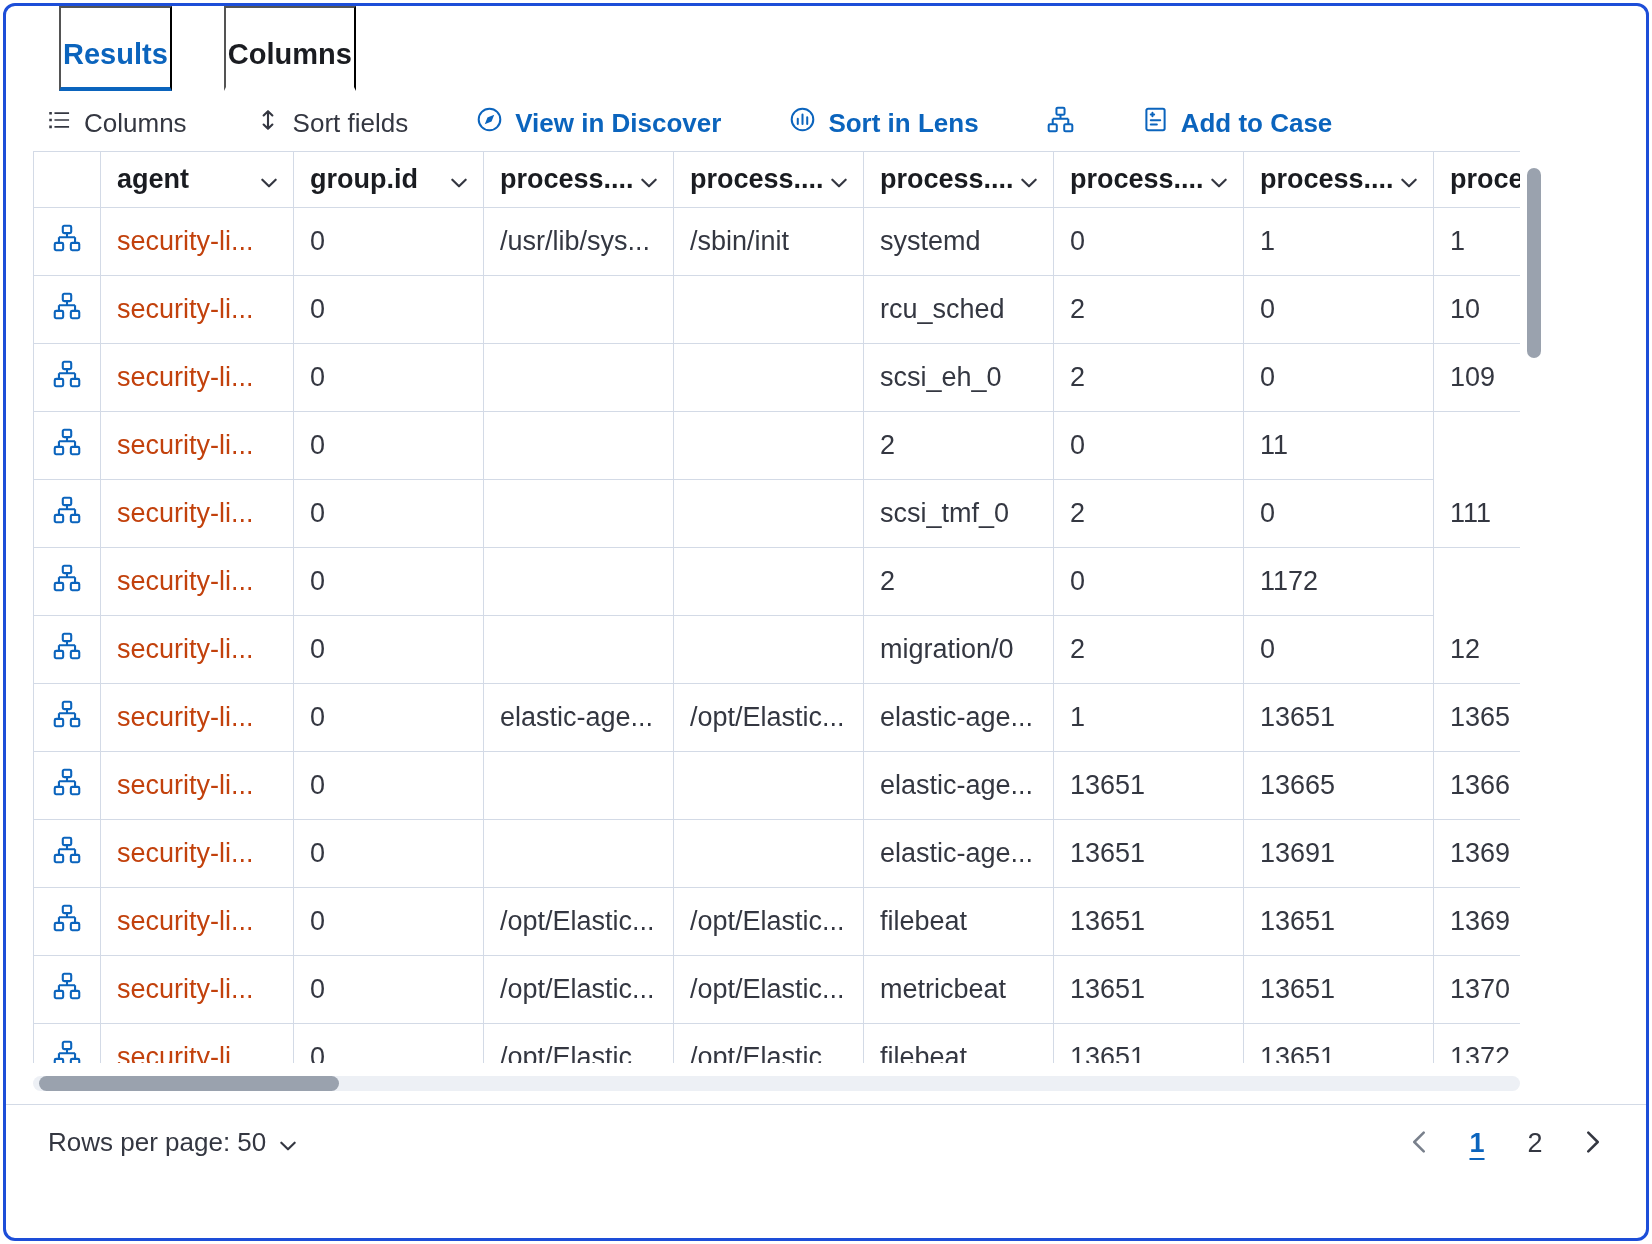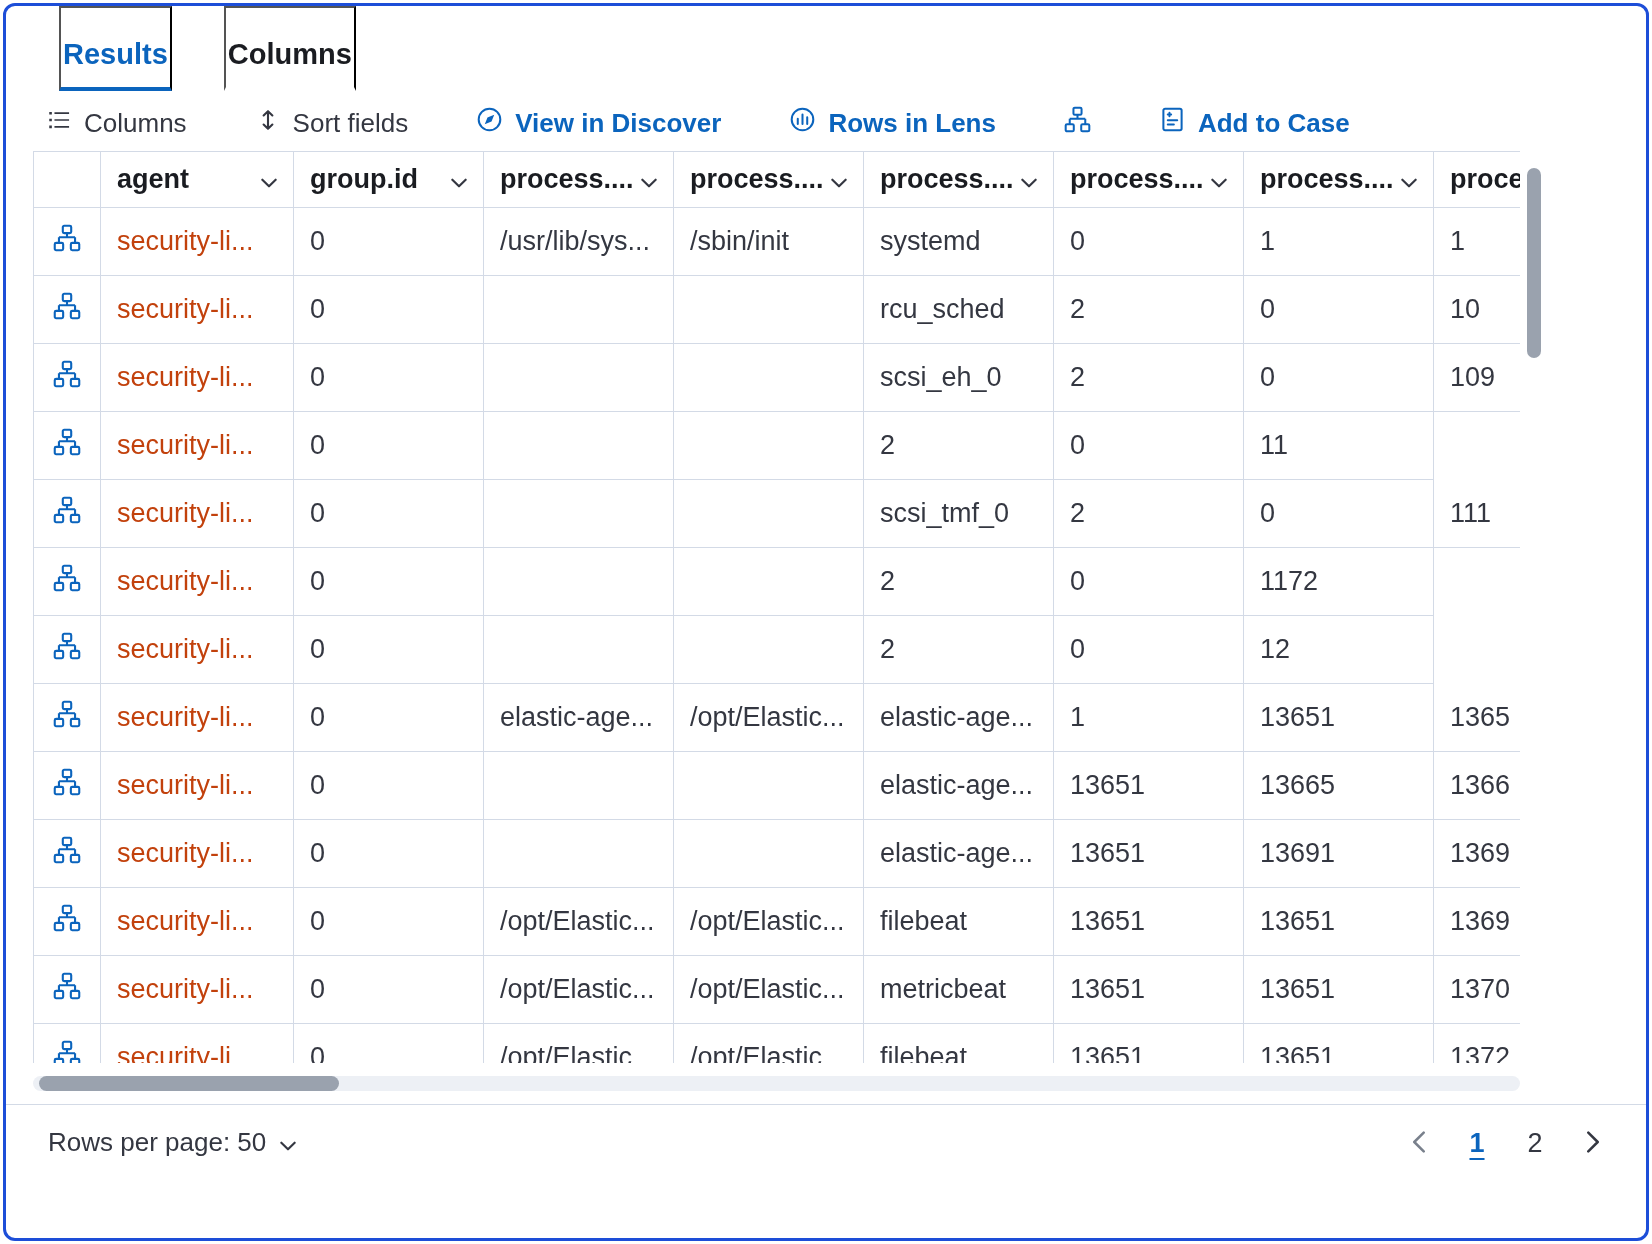--- a/index.html
+++ b/index.html
@@ -92,21 +92,21 @@
       <span>View in Discover</span>
     </button>
 
     <button class="tb primary">
       <span>
         <svg width="27" height="27" viewBox="0 0 16 16" fill="none" stroke="currentColor" stroke-width="1.2">
             <circle cx="8" cy="8" r="6.4"></circle>
             <path d="M5.2 10.6V7.6M8 10.6V5M10.8 10.6V6.6" stroke-linecap="round"></path>
           </svg>
       </span>
-      <span>Rows in Lens</span>
+      <span>Sort in Lens</span>
     </button>
 
     <button class="tb primary">
       <span>
         <svg width="27" height="27" viewBox="0 0 16 16" fill="none" stroke="currentColor" stroke-width="1.2">
             <rect x="5.6" y="1" width="4.8" height="4.2" rx="0.8"></rect>
             <rect x="1" y="10.8" width="4.8" height="4.2" rx="0.8"></rect>
             <rect x="10.2" y="10.8" width="4.8" height="4.2" rx="0.8"></rect>
             <path d="M8 5.2V7.6M3.4 7.6H12.6M3.4 7.6V10.8M12.6 7.6V10.8"></path>
           </svg>
@@ -286,20 +286,21 @@
               <rect x="5.6" y="1" width="4.8" height="4.2" rx="0.8"></rect>
               <rect x="1" y="10.8" width="4.8" height="4.2" rx="0.8"></rect>
               <rect x="10.2" y="10.8" width="4.8" height="4.2" rx="0.8"></rect>
               <path d="M8 5.2V7.6M3.4 7.6H12.6M3.4 7.6V10.8M12.6 7.6V10.8"></path>
             </svg></span>
         </div>
         <div class="cell link-cell" style="width: 193px;">security-li...</div>
         <div class="cell" style="width: 190px;">0</div>
         <div class="cell" style="width: 190px;"></div>
         <div class="cell" style="width: 190px;"></div>
+        <div class="cell" style="width: 190px;">migration/0</div>
         <div class="cell" style="width: 190px;">2</div>
         <div class="cell" style="width: 190px;">0</div>
         <div class="cell" style="width: 190px;">12</div>
       </div>
       <div class="grid-row">
         <div class="cell icon-cell" style="width: 67px;">
           <span><svg width="28" height="28" viewBox="0 0 16 16" fill="none" stroke="currentColor" stroke-width="1.2">
               <rect x="5.6" y="1" width="4.8" height="4.2" rx="0.8"></rect>
               <rect x="1" y="10.8" width="4.8" height="4.2" rx="0.8"></rect>
               <rect x="10.2" y="10.8" width="4.8" height="4.2" rx="0.8"></rect>

